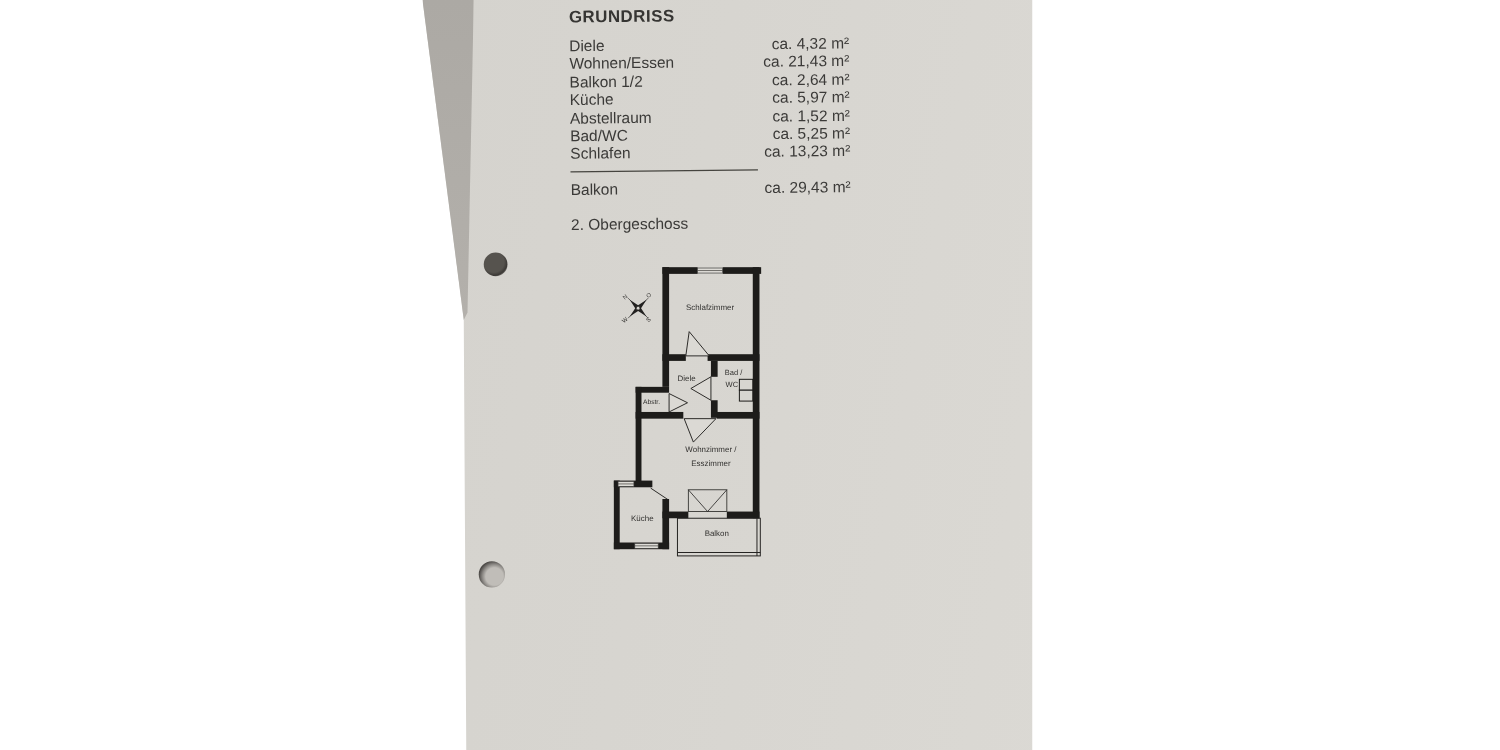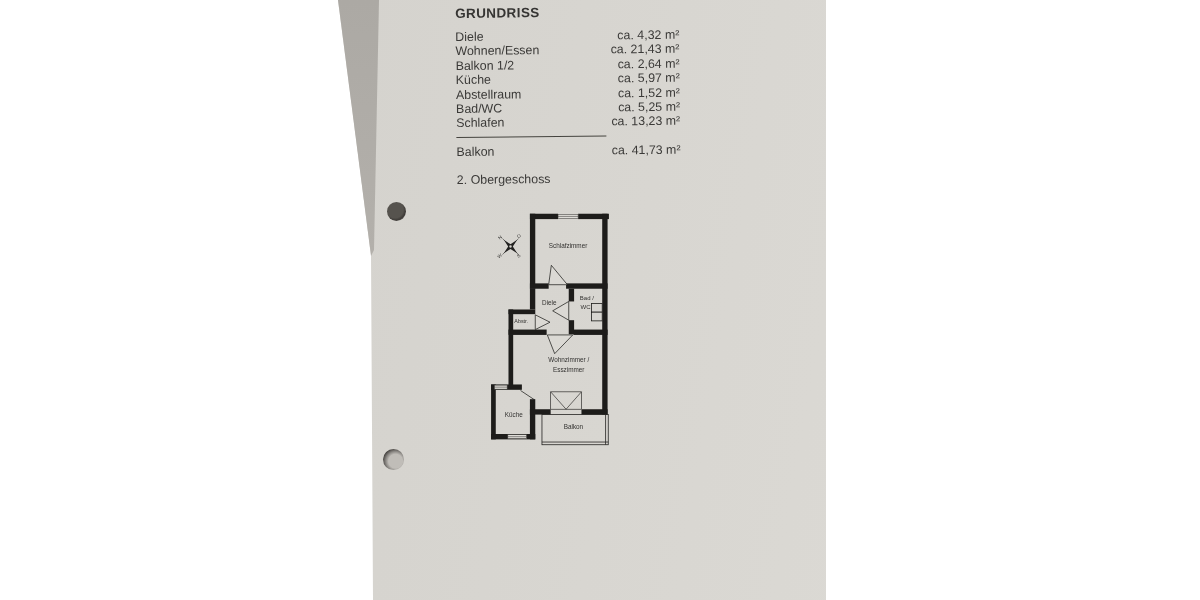--- a/index.html
+++ b/index.html
@@ -68,21 +68,21 @@
         <span>ca. 5,25 m²</span>
       </div>
       <div class="room-row">
         <span>Schlafen</span>
         <span>ca. 13,23 m²</span>
       </div>
     </div>
     <div class="rule"></div>
     <div class="total-row">
       <span>Balkon</span>
-      <span>ca. 41,73 m²</span>
+      <span>ca. 29,43 m²</span>
     </div>
     <div class="floor-label">2. Obergeschoss</div>
   </div>
 
   <svg class="plan" width="220" height="395" viewBox="440 195 220 590">
 
     <g>
       <line x1="479" y1="260" x2="503" y2="284" stroke="#2a2927" stroke-width="0.8"></line>
       <line x1="503" y1="260" x2="479" y2="284" stroke="#2a2927" stroke-width="0.8"></line>
       <polygon points="481,262 491,268.5 501,262 494.5,272 501,282 491,275.5 481,282 487.5,272" fill="#222120"></polygon>

